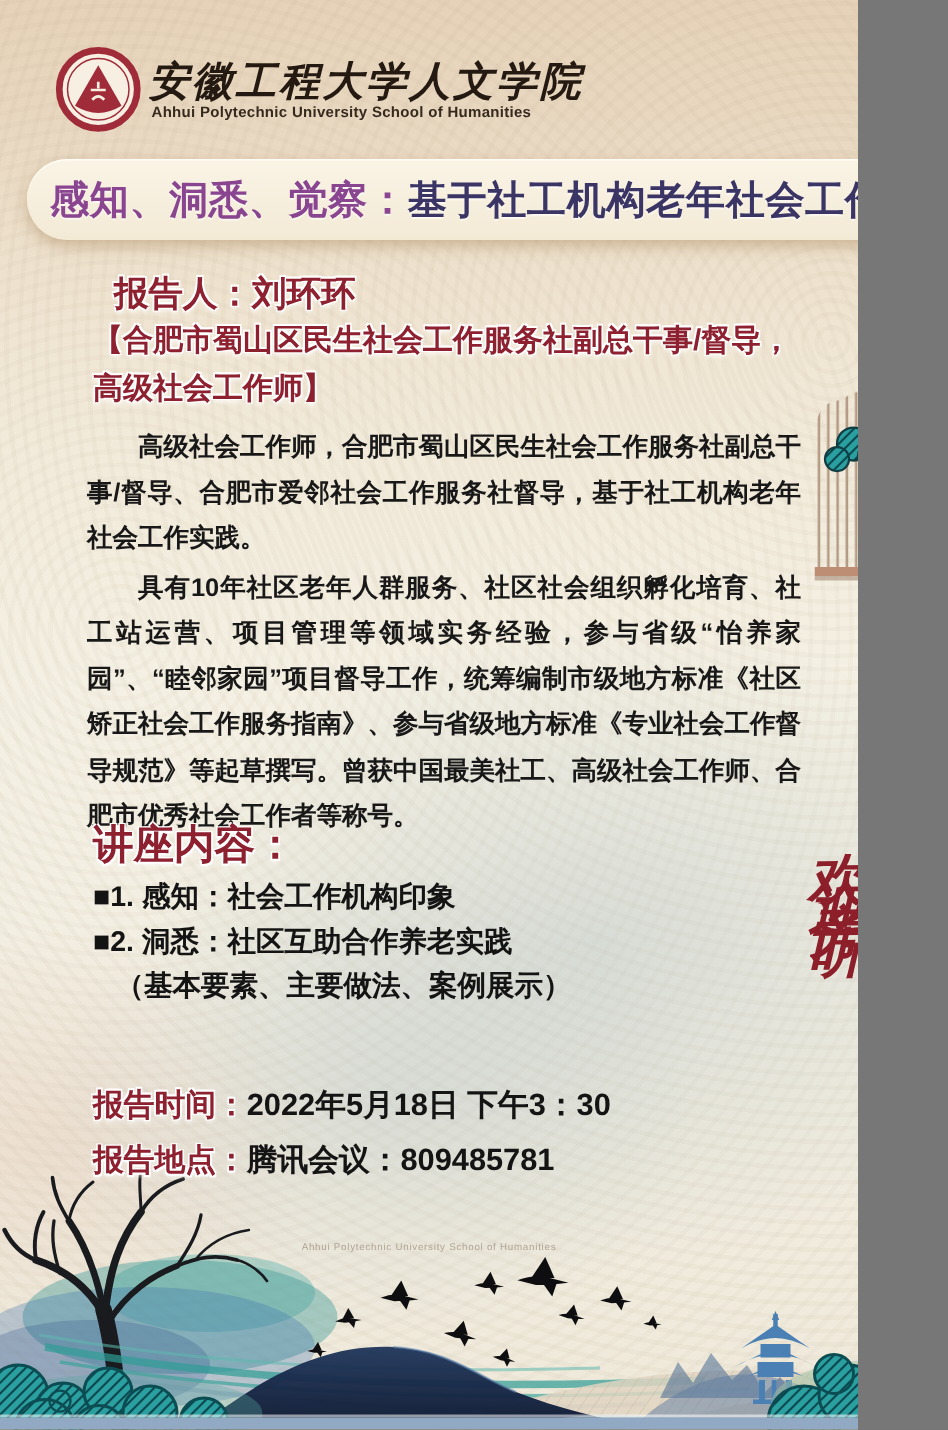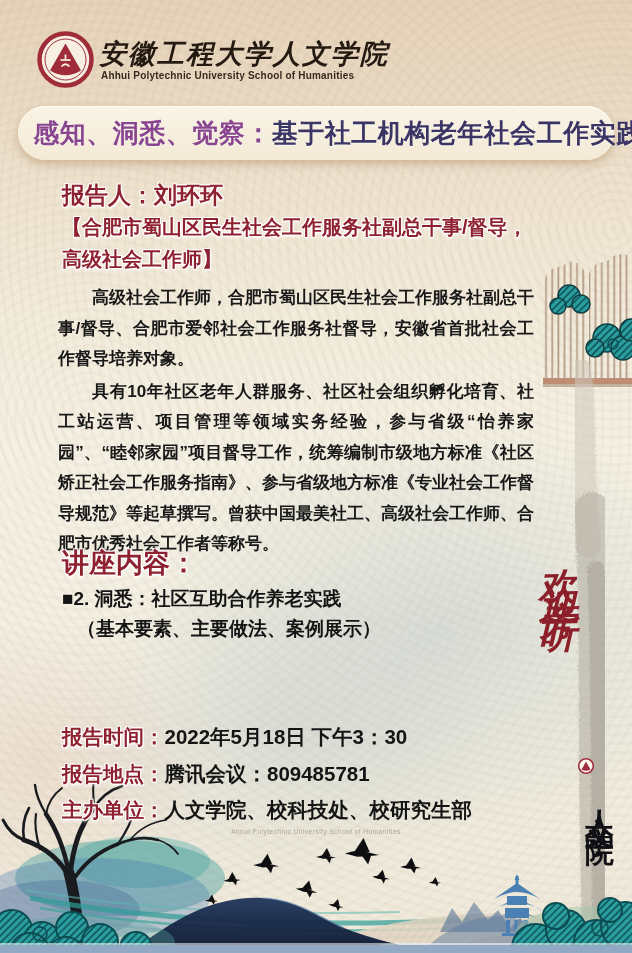--- a/index.html
+++ b/index.html
@@ -1,17 +1,17 @@
 <!DOCTYPE html>
 <html><head>
 <meta charset="utf-8">
 <style>
   html,body{margin:0;padding:0;background:#777;}
   .poster{
-    position:relative; width:632px; height:953px; overflow:hidden;
+    position:relative; width:572px; height:953px; overflow:hidden;
     font-family:"Liberation Sans","DejaVu Sans",sans-serif;
     background-image:
       radial-gradient(ellipse 430px 310px at 70% 66%, rgba(163,183,190,.33), transparent 70%),
       radial-gradient(ellipse 320px 230px at 44% 77%, rgba(163,183,190,.24), transparent 70%),
       radial-gradient(ellipse 260px 200px at 6% 80%, rgba(215,170,150,.22), transparent 72%),
       repeating-radial-gradient(circle at 14% 44%, rgba(158,138,108,.045) 0 3px, rgba(0,0,0,0) 3px 9px),
       repeating-radial-gradient(circle at 97% 24%, rgba(158,138,108,.05) 0 3px, rgba(0,0,0,0) 3px 9px),
       linear-gradient(180deg,#e5d2b8 0%,#e9d8c1 9%,#eee2ce 19%,#f2ebdb 32%,#f4f0e3 48%,#f2eee1 72%,#efe9da 100%);
   }
   .abs{position:absolute;}
@@ -24,21 +24,21 @@
   .banner{left:18px;top:106px;width:596px;height:54px;border-radius:27px;z-index:4;
     background:linear-gradient(180deg,#faf4e6,#f3ead6);
     box-shadow:0 4px 10px rgba(173,140,98,.5), inset 0 1px 0 #fffdf6;
     display:flex;align-items:center;justify-content:center;}
   .banner-text{font-size:26px;font-weight:800;letter-spacing:.5px;white-space:nowrap;}
   .title-prefix{color:#8a4590;text-shadow:0 1px 1px rgba(255,255,255,.6);margin-left:44px;}
   .title-main{color:#3a3565;text-shadow:0 1px 1px rgba(255,255,255,.6);}
   
   .red-outline{color:#8e2130;
     text-shadow:-1px -1px 0 #fff,1px -1px 0 #fff,-1px 1px 0 #fff,1px 1px 0 #fff,0 2px 3px rgba(255,255,255,.9);}
-  .speaker-name{left:62px;top:180px;z-index:5;font-size:23px;font-weight:800;}
+  .speaker-name{left:76px;top:180px;z-index:5;font-size:23px;font-weight:800;}
   .speaker-affil{left:62px;top:212px;width:482px;z-index:5;font-size:20px;font-weight:700;line-height:31.5px;}
   
   .bio{left:58px;top:283px;width:476px;z-index:5;font-size:17px;font-weight:700;
     color:#181818;line-height:30.5px;text-align:justify;}
   .bio p{margin:0;text-indent:2em;}
   .bio p + p{margin-top:2px;}
   
   .agenda-head{left:62px;top:545px;z-index:5;font-size:27px;font-weight:800;}
   .agenda{left:62px;top:584px;width:440px;z-index:5;font-size:19px;font-weight:800;color:#141414;line-height:29.5px;}
   .agenda-item{white-space:nowrap;}
@@ -81,39 +81,37 @@
   <div class="abs banner">
     <div class="banner-text">
       <span class="title-prefix">感知、洞悉、觉察：</span><span class="title-main">基于社工机构老年社会工作实践</span>
     </div>
   </div>
 
   <div class="abs speaker-name red-outline">报告人：刘环环</div>
   <div class="abs speaker-affil red-outline">【合肥市蜀山区民生社会工作服务社副总干事/督导，高级社会工作师】</div>
 
   <div class="abs bio">
-    <p>高级社会工作师，合肥市蜀山区民生社会工作服务社副总干事/督导、合肥市爱邻社会工作服务社督导，安徽省首批社会工作督导培养对象。</p>
+    <p>高级社会工作师，合肥市蜀山区民生社会工作服务社副总干事/督导、合肥市爱邻社会工作服务社督导，基于社工机构老年社会工作实践。</p>
     <p>具有10年社区老年人群服务、社区社会组织孵化培育、社工站运营、项目管理等领域实务经验，参与省级“怡养家园”、“睦邻家园”项目督导工作，统筹编制市级地方标准《社区矫正社会工作服务指南》、参与省级地方标准《专业社会工作督导规范》等起草撰写。曾获中国最美社工、高级社会工作师、合肥市优秀社会工作者等称号。</p>
   </div>
 
   <div class="abs agenda-head red-outline">讲座内容：</div>
   <div class="abs agenda">
+    <div class="agenda-item">■1. 感知：社会工作机构印象</div>
     <div class="agenda-item">■2. 洞悉：社区互助合作养老实践</div>
     <div class="agenda-item indent">（基本要素、主要做法、案例展示）</div>
   </div>
 
   <div class="abs details">
     <div class="detail-row">
       <span class="red-outline">报告时间：</span><span class="detail-value">2022年5月18日 下午3：30</span>
     </div>
     <div class="detail-row">
       <span class="red-outline">报告地点：</span><span class="detail-value">腾讯会议：809485781</span>
-    </div>
-    <div class="detail-row">
-      <span class="red-outline">主办单位：</span><span class="detail-value">人文学院、校科技处、校研究生部</span>
     </div>
   </div>
 
   <div class="abs welcome vert">欢迎旁听</div>
   <svg class="abs mini-seal" viewBox="0 0 18 18">
     <circle cx="9" cy="9" r="7.3" fill="#fdf8ee" stroke="#a03040" stroke-width="1.6"></circle>
     <path d="M9,4.5 L13.5,12.5 Q9,15 4.5,12.5 Z" fill="#a03040"></path>
   </svg>
   <div class="abs school-vert vert">人文学院</div>
 

